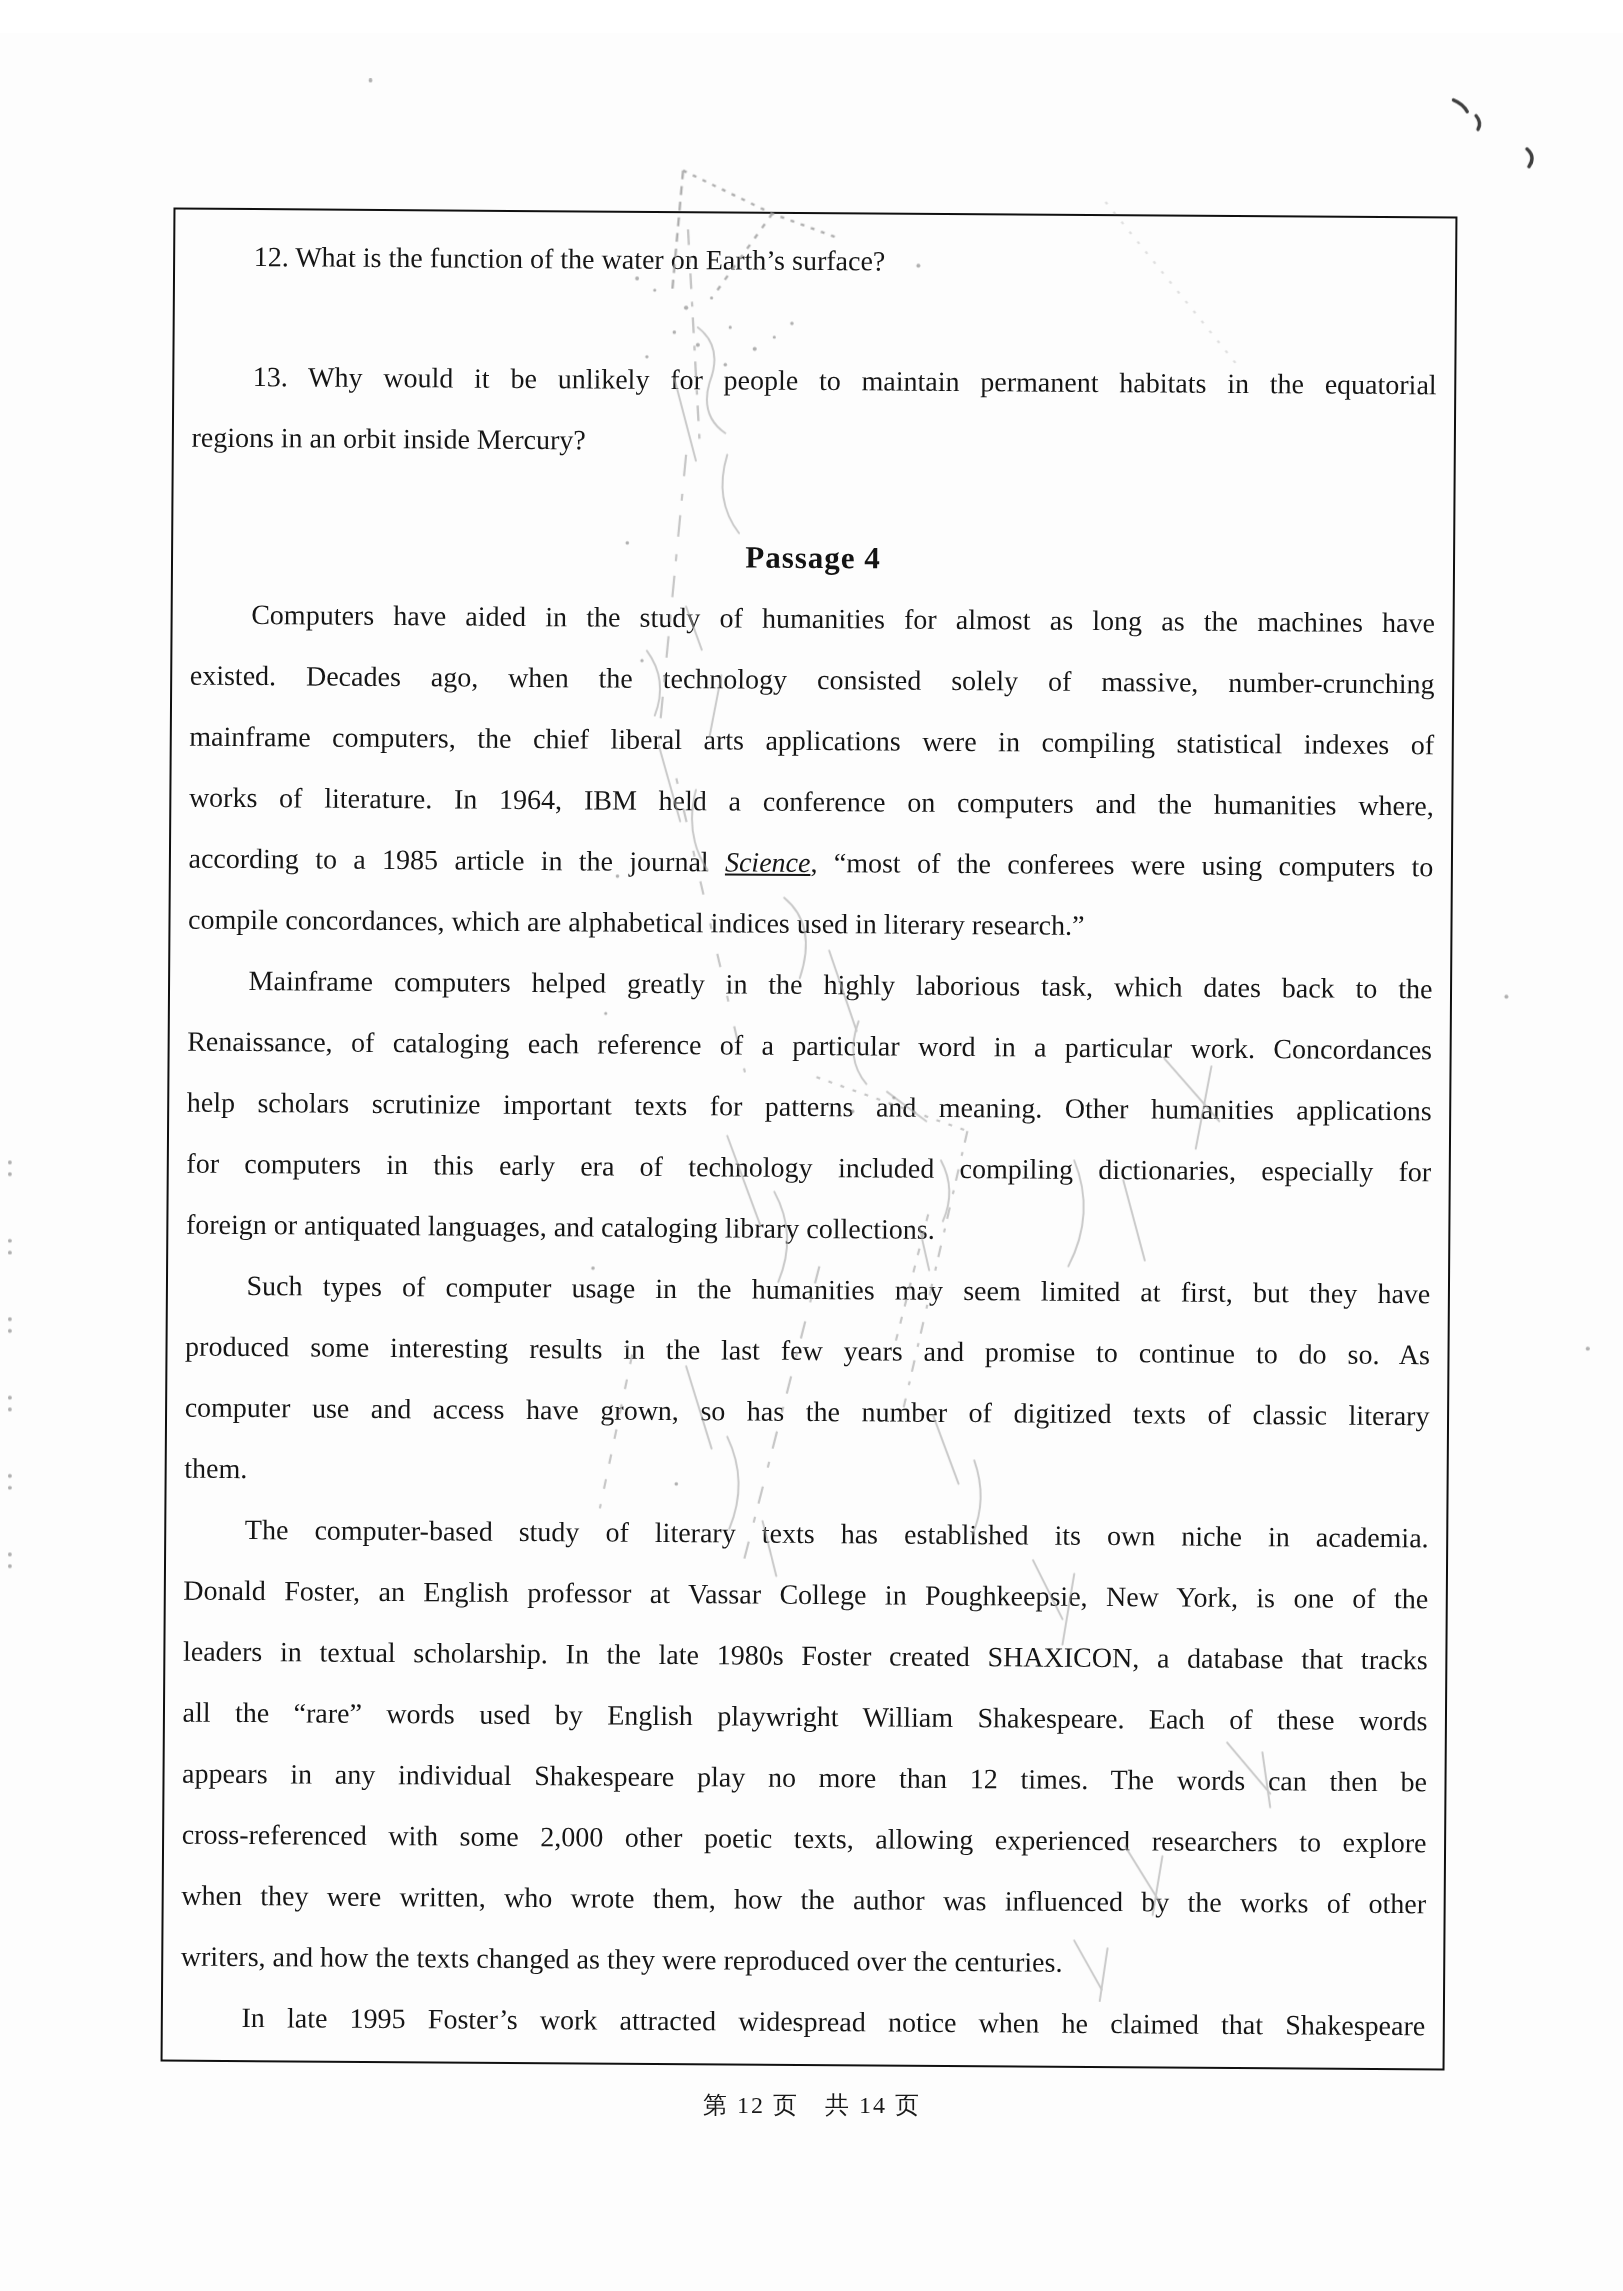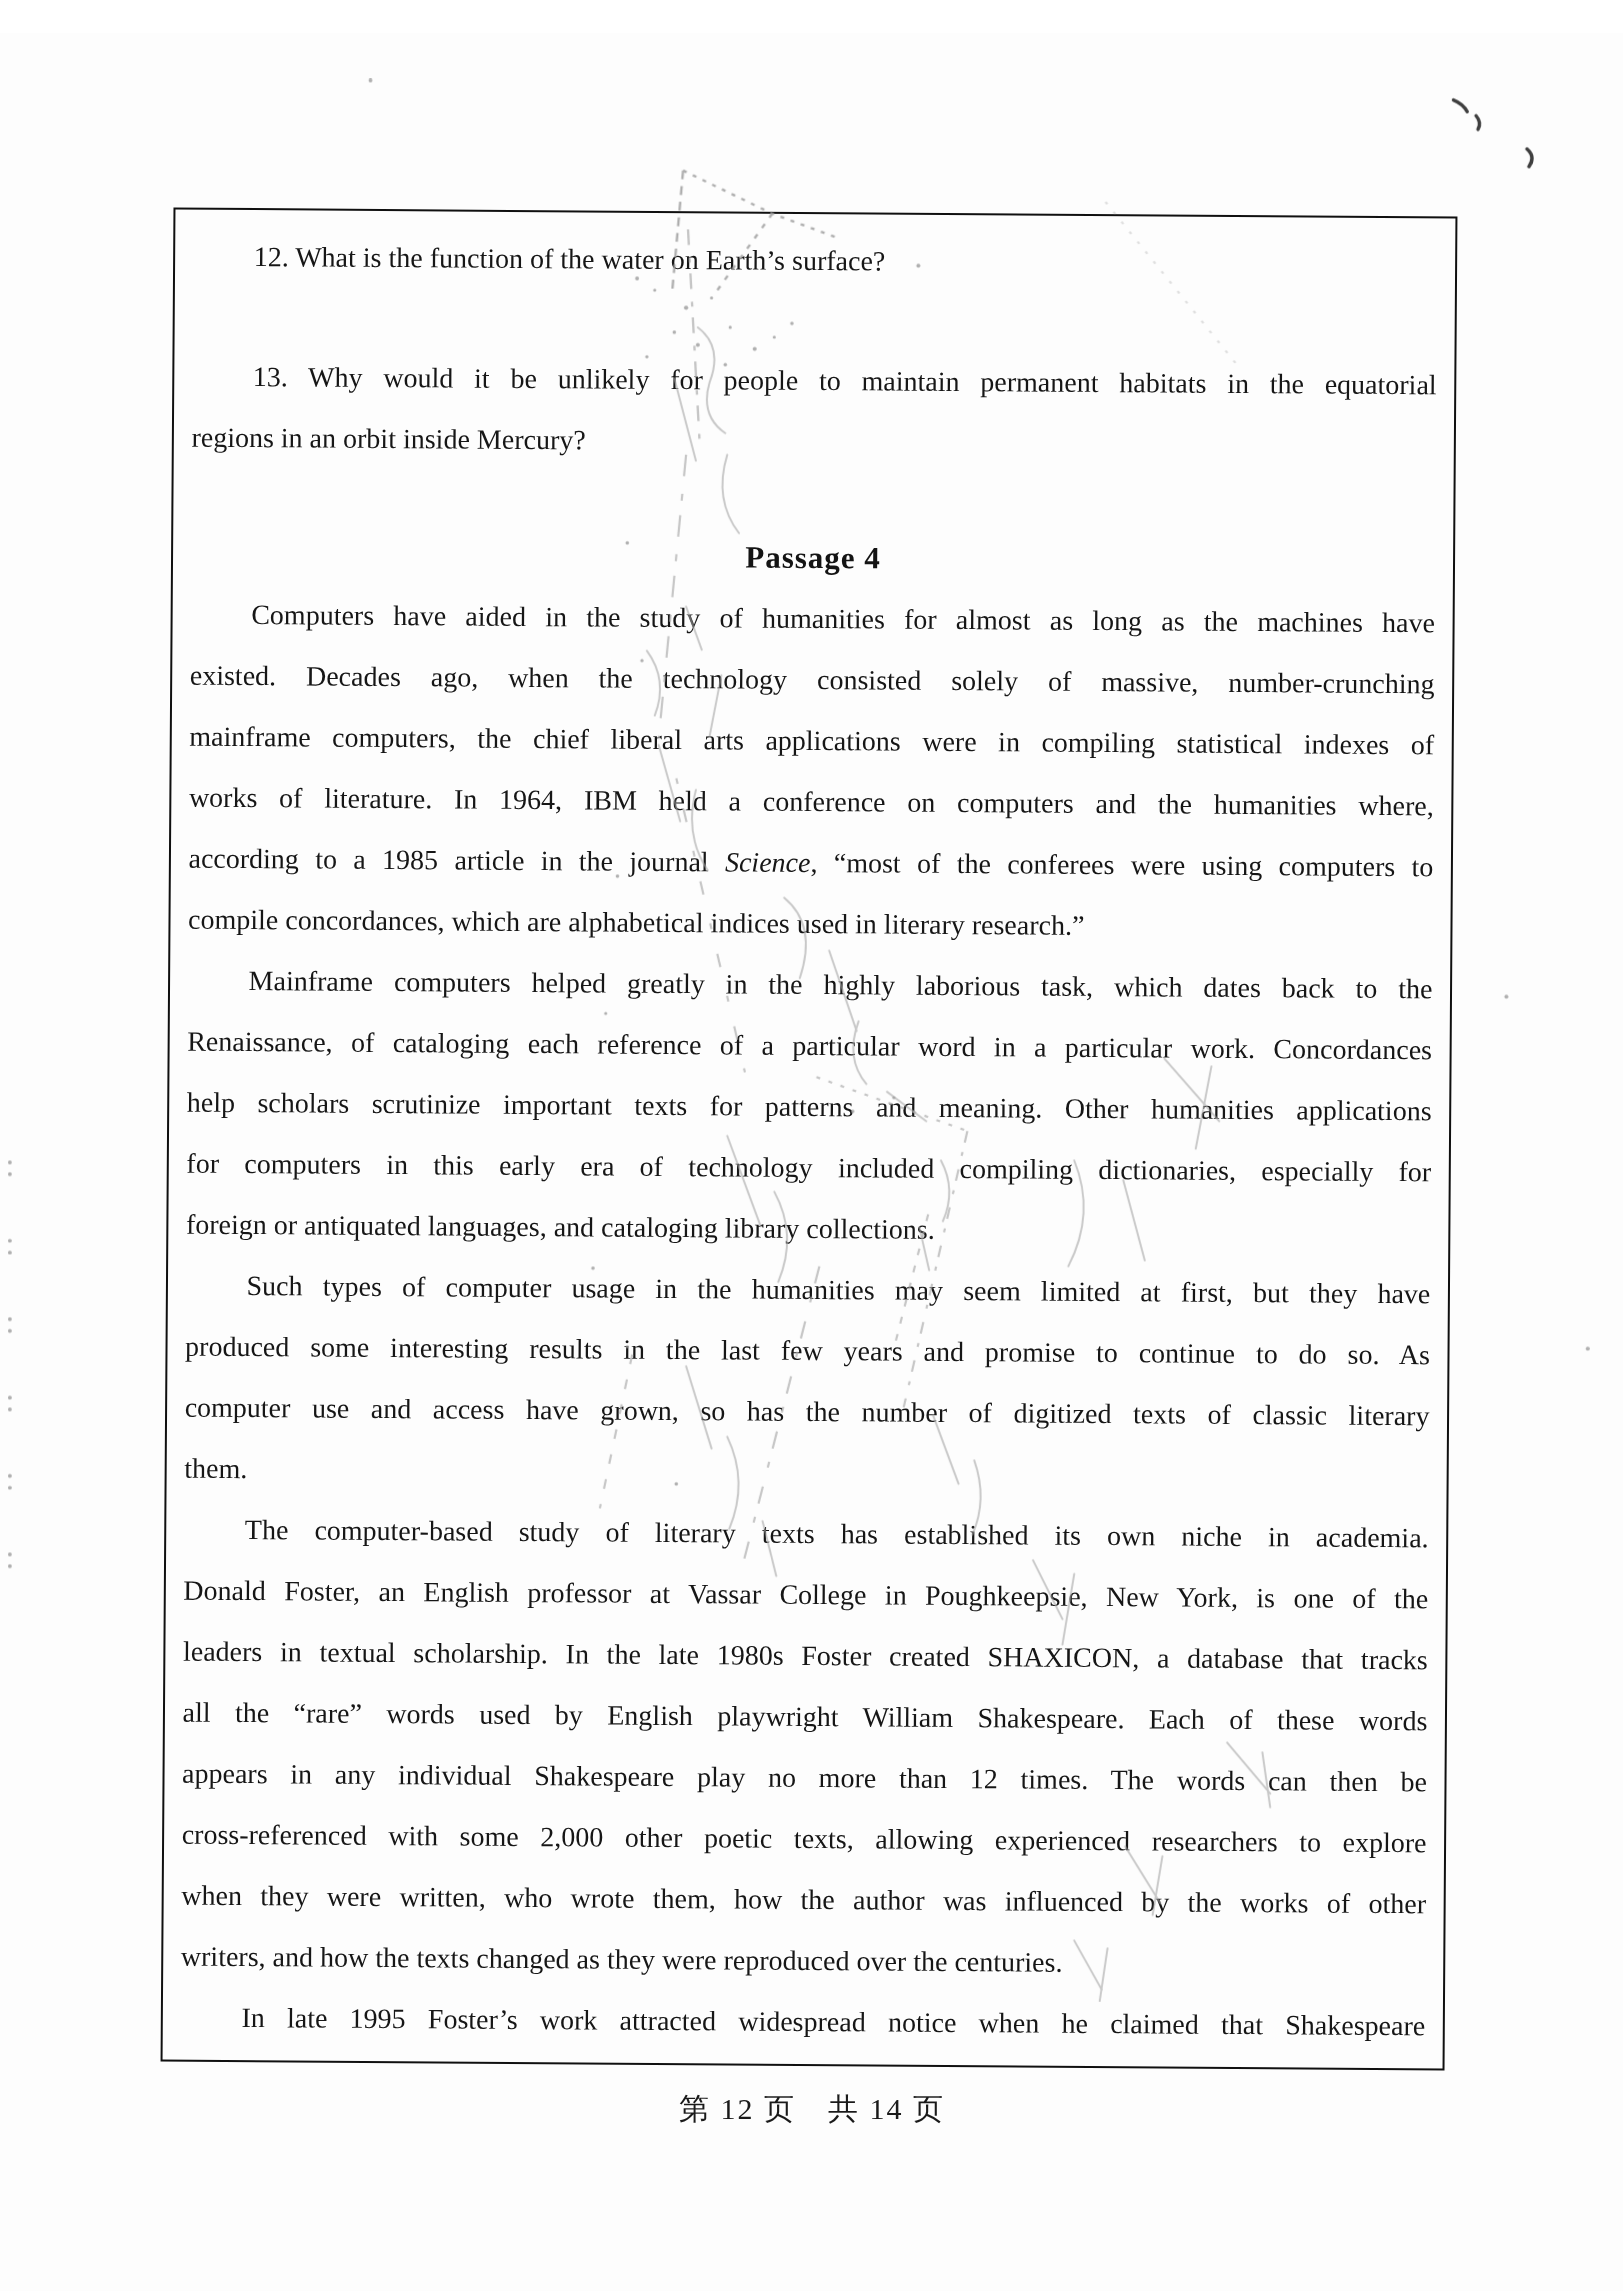--- a/index.html
+++ b/index.html
@@ -53,26 +53,26 @@
     line-height: 61px;
     text-align: center;
     letter-spacing: 1px;
   }
   .para { margin: 0; }
   .footer {
     position: absolute;
     top: 2056px; left: 170px;
     width: 1284px;
     text-align: center;
-    font-size: 30px;
+    font-size: 24px;
     letter-spacing: 2px;
     color: #1a1a1a;
     z-index: 2;
   }
-  i { font-style: italic; }
+  i { font-style: italic; text-decoration: underline; }
 </style>
 </head>
 <body>
 
 <div class="page">
 
   <svg class="artifacts" viewBox="0 0 1656 2338" width="1623" height="2292" xmlns="http://www.w3.org/2000/svg">
 
     <g fill="none" stroke="#9f9f9f" stroke-width="2.4" opacity="0.85">
       <path d="M697,140 L788,184 L858,210" stroke-dasharray="4 7"></path>

